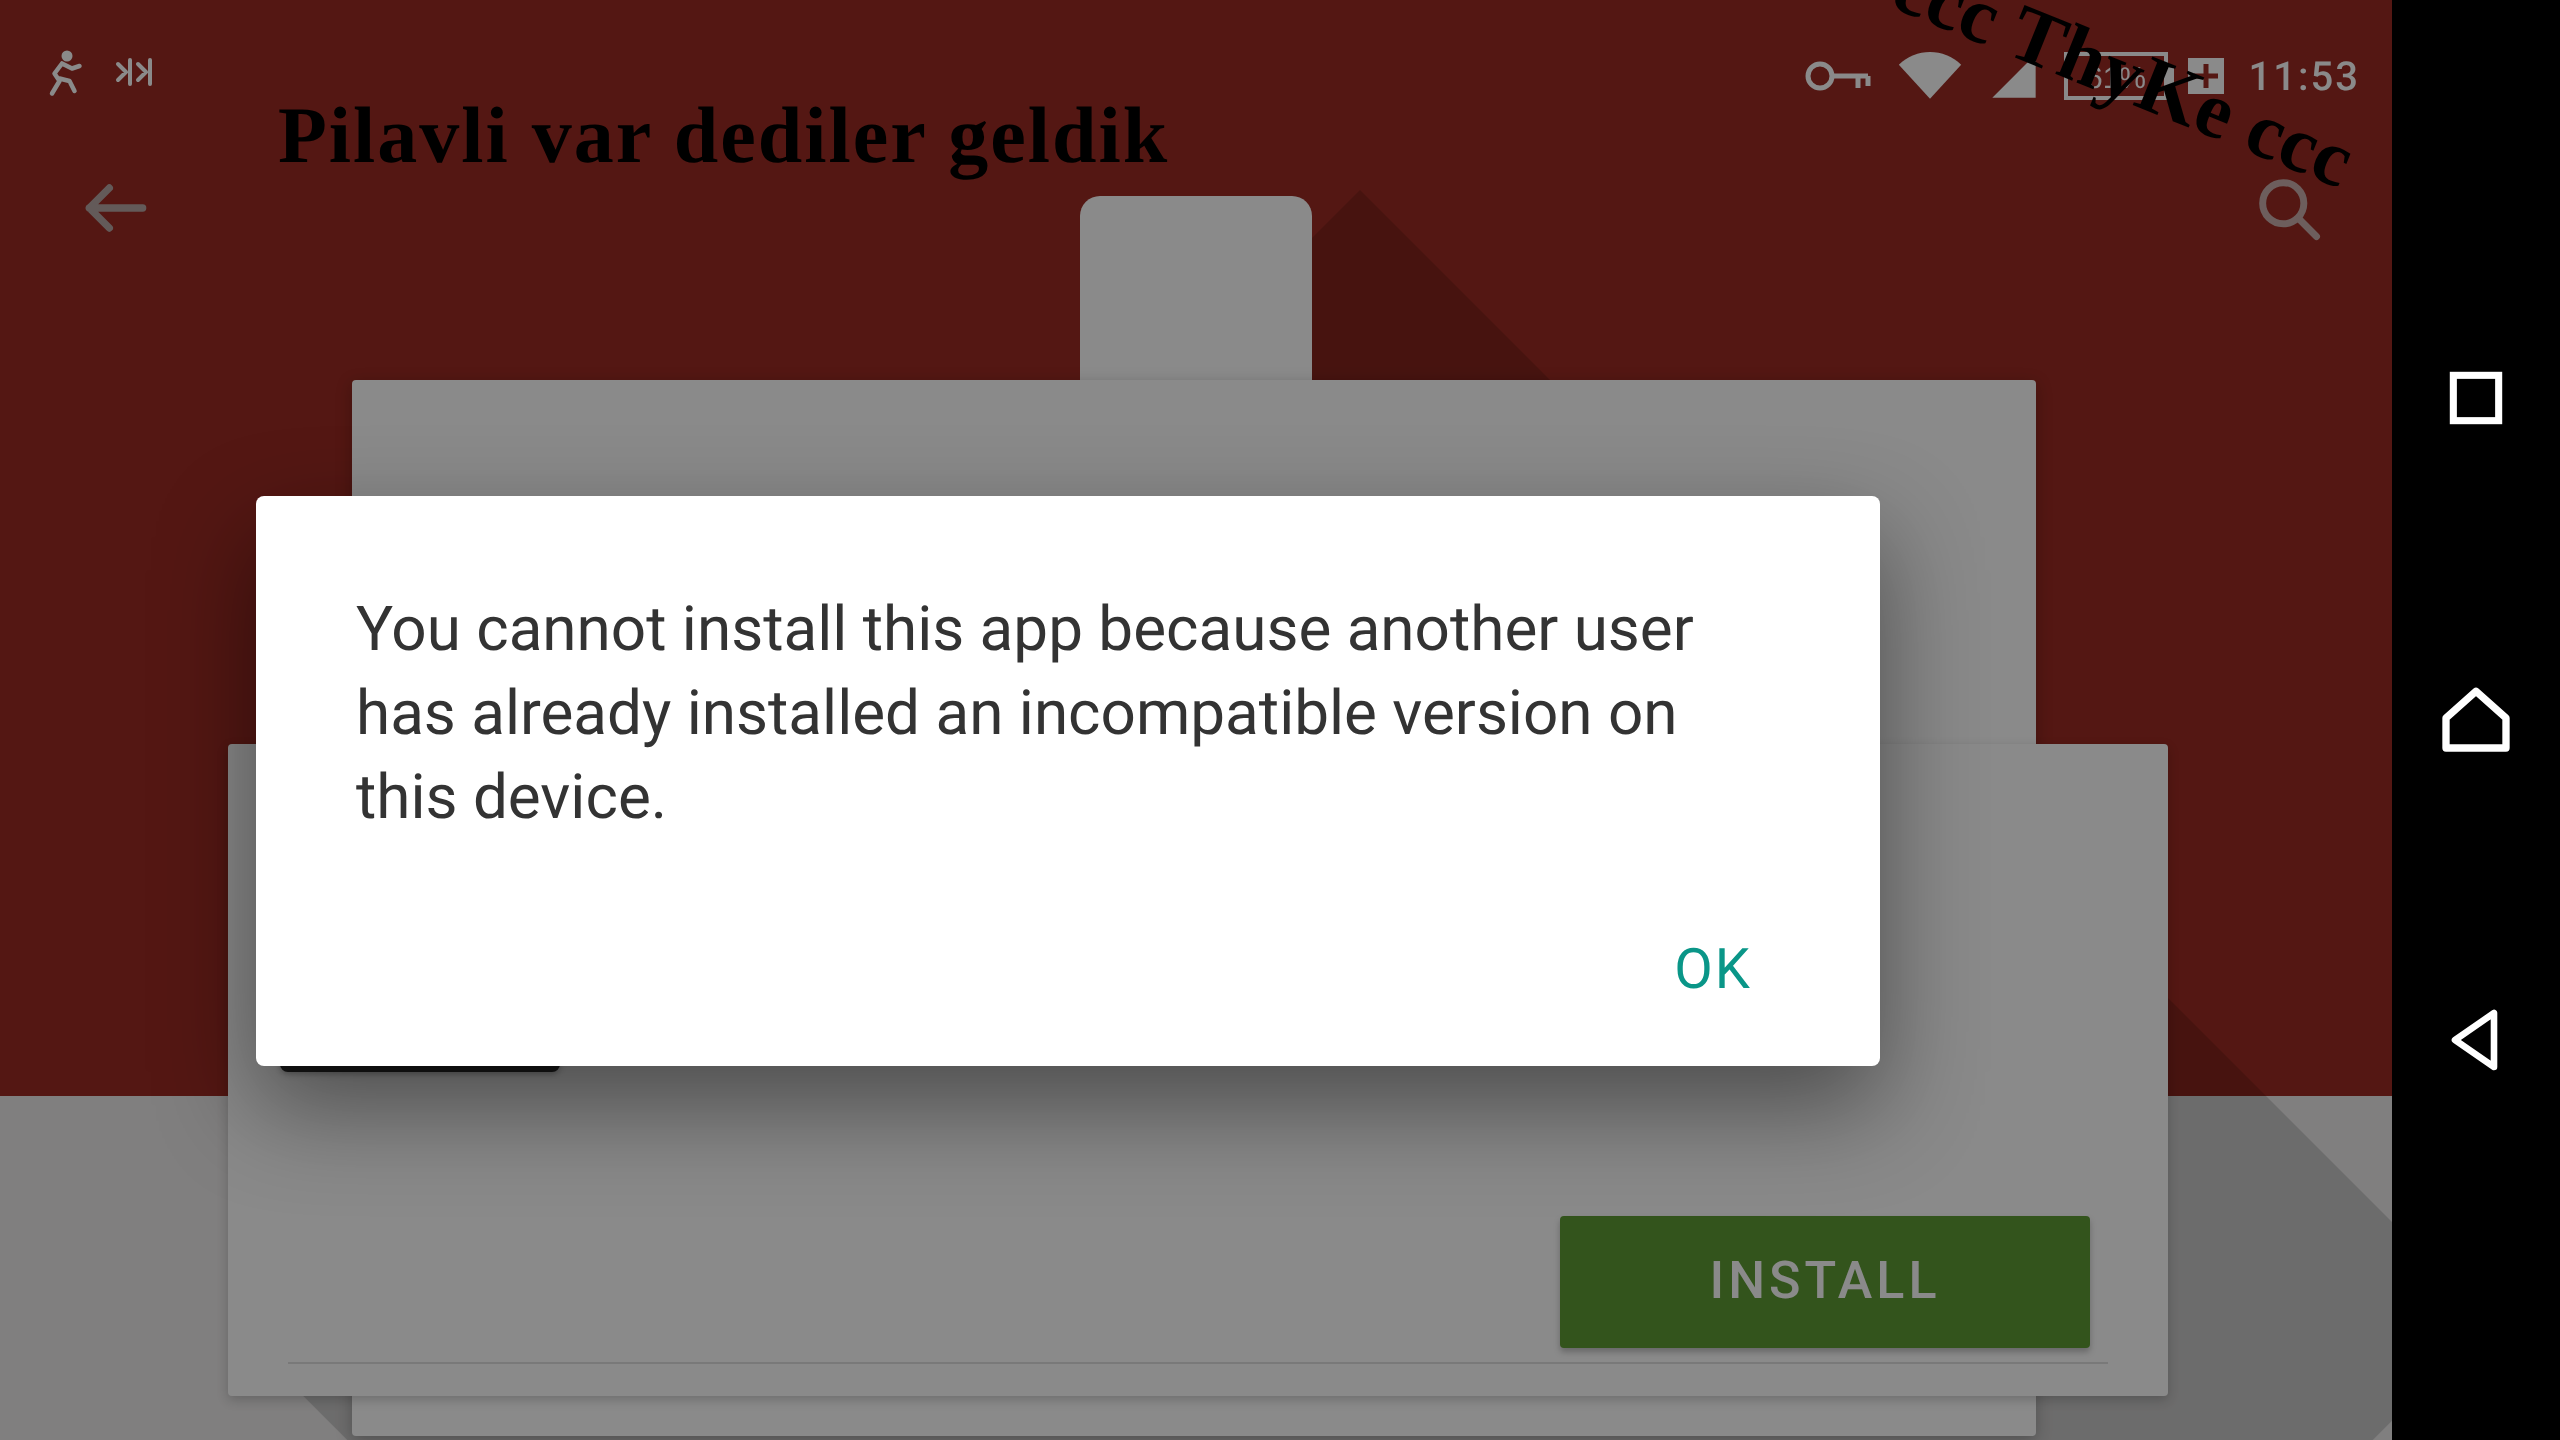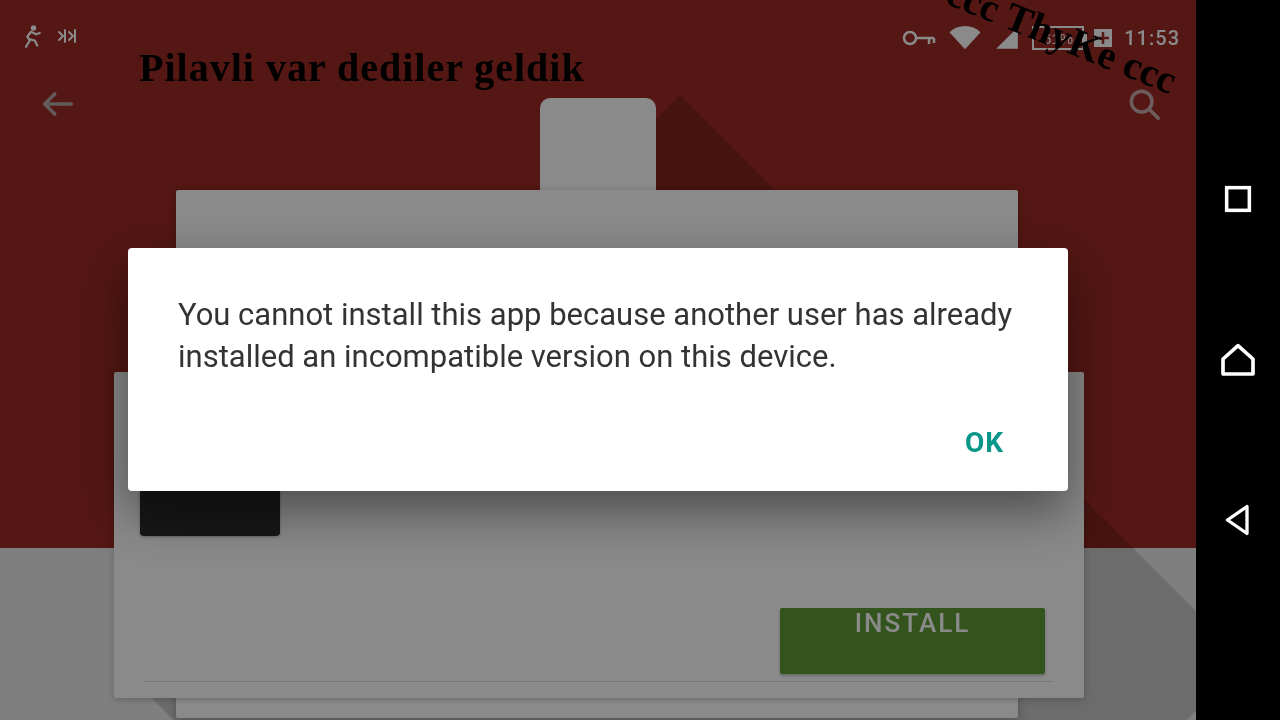--- a/index.html
+++ b/index.html
@@ -25,34 +25,34 @@
 
   
   .toolbar { position:absolute; top:70px; left:0; right:0; height:64px; }
   .back-btn { position:absolute; top:10px; left:34px; width:48px; height:48px; display:flex; align-items:center; justify-content:center; }
   .search-btn { position:absolute; top:10px; right:28px; width:48px; height:48px; display:flex; align-items:center; justify-content:center; }
 
   
   .card { position:absolute; left:114px; top:372px; width:970px; height:326px; background:#fff; border-radius:2px; box-shadow:0 2px 6px rgba(0,0,0,.2); }
   .card hr { position:absolute; bottom:8px; left:30px; right:30px; border:none; border-top:1px solid #e0e0e0; }
   .app-icon-block { position:absolute; left:140px; top:396px; width:140px; height:140px; background:#2c2c2c; border-radius:4px; box-shadow:0 1px 3px rgba(0,0,0,.3); }
-  .install-btn { position:absolute; left:780px; top:608px; width:265px; height:66px; background:#5e9b34; color:#fff; font-size:26px; letter-spacing:2px; display:flex; align-items:flex-start; justify-content:center; border-radius:2px; box-shadow:0 2px 3px rgba(0,0,0,.25); font-weight:500; }
+  .install-btn { position:absolute; left:780px; top:608px; width:265px; height:66px; background:#5e9b34; color:#fff; font-size:26px; letter-spacing:2px; display:flex; align-items:center; justify-content:center; border-radius:2px; box-shadow:0 2px 3px rgba(0,0,0,.25); font-weight:500; }
 
   
   .gray-panel { position:absolute; left:176px; top:190px; width:842px; height:528px; background:#fff; border-radius:2px; box-shadow:0 2px 8px rgba(0,0,0,.25); }
   .gray-tab { position:absolute; left:540px; top:98px; width:116px; height:100px; background:#fff; border-radius:10px 10px 0 0; }
 
   
   .scrim { position:absolute; inset:0; background:rgba(0,0,0,.46); }
 
   
-  .dialog { position:absolute; left:128px; top:248px; width:940px; background:#fff; border-radius:4px; box-shadow:0 20px 50px rgba(0,0,0,.45); padding:46px 50px 22px 50px; box-sizing:border-box; }
+  .dialog { position:absolute; left:128px; top:248px; width:812px; background:#fff; border-radius:4px; box-shadow:0 20px 50px rgba(0,0,0,.45); padding:46px 50px 22px 50px; box-sizing:border-box; }
   .dialog-msg { font-size:31px; color:#333; line-height:1.35; }
   .dialog-actions { display:flex; justify-content:flex-end; margin-top:38px; }
-  .dialog-ok { font-size:28px; color:#0a9688; font-weight:700; letter-spacing:1px; padding:10px 14px; cursor:pointer; }
+  .dialog-ok { font-size:28px; color:#0a9688; font-weight:400; letter-spacing:1px; padding:10px 14px; cursor:pointer; }
 
   svg { display:block; }
 </style>
 </head>
 <body>
 
 <div class="screen">
 
   <div class="hero">
     <div class="hero-shadow"></div>

